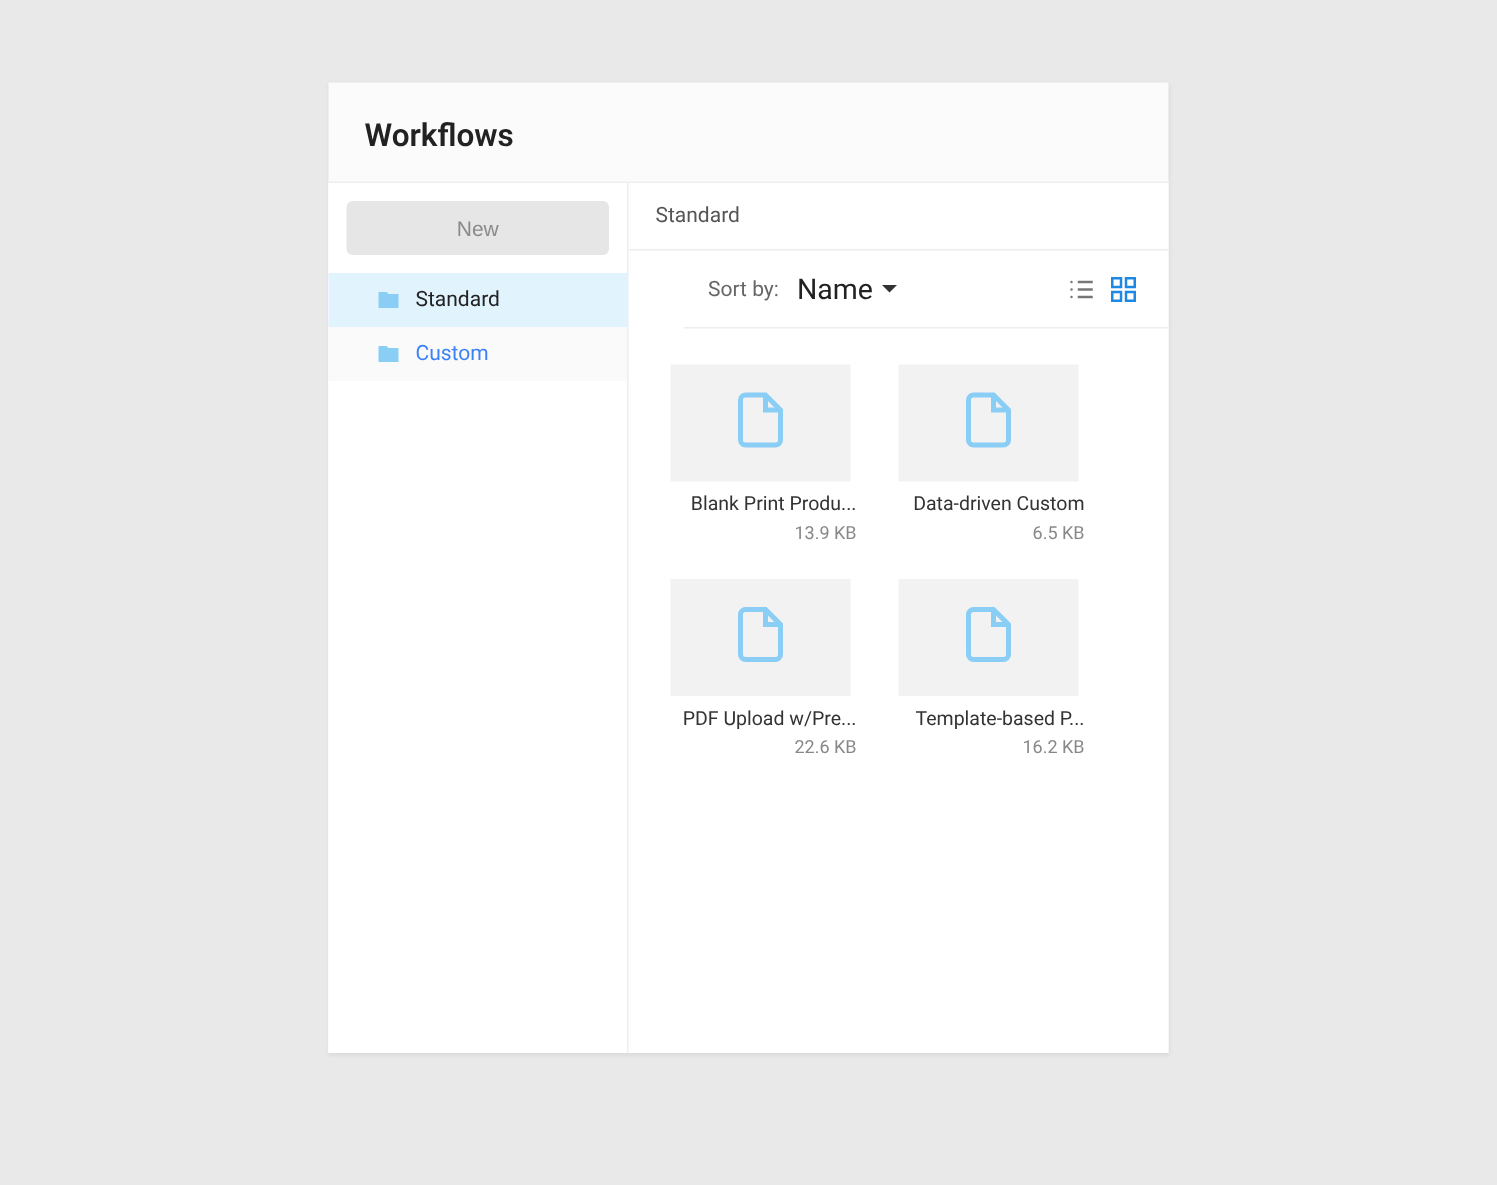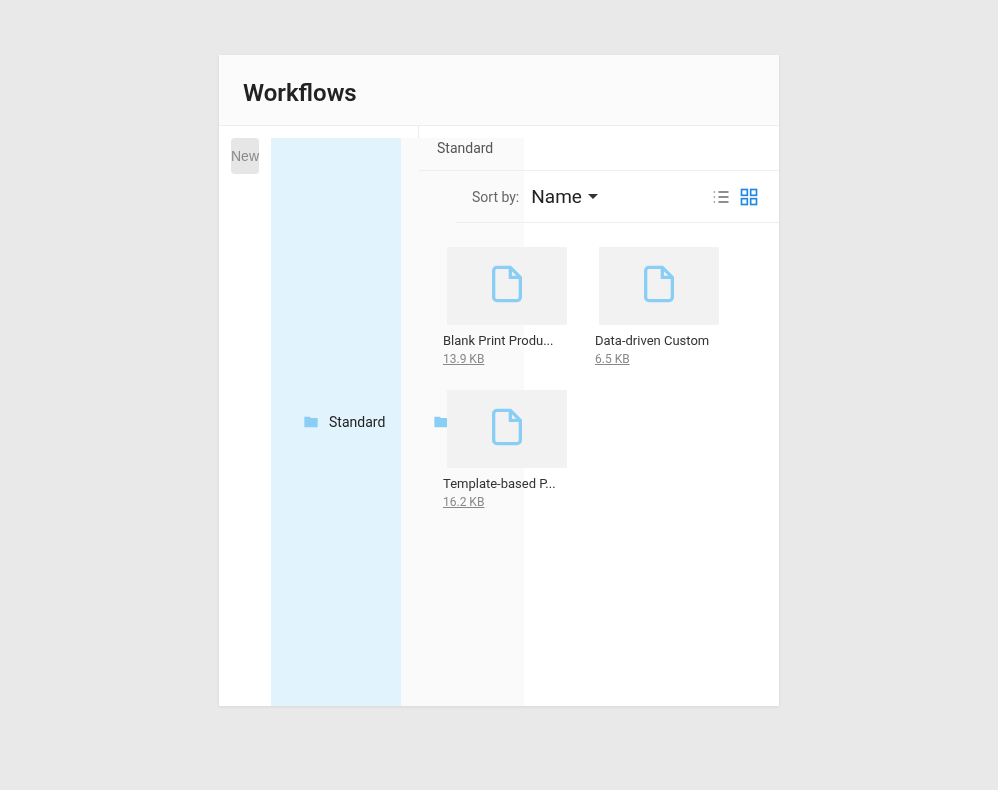--- a/index.html
+++ b/index.html
@@ -16,36 +16,36 @@
       align-items: flex-start;
       justify-content: center;
       padding-top: 55px;
     }
     .panel {
       width: 560px;
       background: #fbfbfb;
       box-shadow: 0 1px 3px rgba(0,0,0,0.08);
     }
     .panel-title {
-      font-size: 24px;
+      font-size: 21px;
       font-weight: 600;
       color: #222;
       padding: 24px 24px 18px 24px;
     }
     .content {
       display: flex;
       background: #fff;
       border-top: 1px solid #eee;
     }
     .sidebar {
       width: 200px;
       border-right: 1px solid #eee;
       background: #fff;
       display: flex;
-      flex-direction: row;
+      flex-direction: column;
       padding-top: 12px;
       min-height: 580px;
     }
     .new-btn {
       margin: 0 12px 12px 12px;
       height: 36px;
       background: #e6e6e6;
       border: none;
       border-radius: 4px;
       color: #8a8a8a;
@@ -138,21 +138,21 @@
     }
     .grid {
       display: flex;
       flex-wrap: wrap;
       gap: 24px 24px;
       padding: 24px 24px 32px 24px;
     }
     .file-item {
       width: 128px;
       cursor: pointer;
-      text-align: left;
+      text-align: right;
     }
     .file-thumb {
       width: 120px;
       height: 78px;
       background: #f2f2f2;
       display: flex;
       align-items: center;
       justify-content: center;
       margin: 0 auto 8px;
     }
@@ -164,21 +164,20 @@
       font-size: 13px;
       color: #333;
       white-space: nowrap;
       overflow: hidden;
       text-overflow: ellipsis;
       margin-bottom: 4px;
     }
     .file-size {
       font-size: 12px;
       color: #888;
-      text-decoration: underline;
     }
   </style>
 </head>
 <body>
 
 <div class="panel">
   <h1 class="panel-title">Workflows</h1>
   <div class="content">
 
     <div class="sidebar">
@@ -254,20 +253,32 @@
               <svg viewBox="0 0 24 24" fill="none" stroke="#8bcef5" stroke-width="2">
                   <path d="M14 2H6a2 2 0 0 0-2 2v16a2 2 0 0 0 2 2h12a2 2 0 0 0 2-2V8z"></path>
                   <polyline points="14 2 14 8 20 8"></polyline>
                 </svg>
             </span>
           </div>
           <div class="file-name">Data-driven Custom</div>
           <div class="file-size">6.5 KB</div>
         </div>
 
+        <div class="file-item">
+          <div class="file-thumb">
+            <span>
+              <svg viewBox="0 0 24 24" fill="none" stroke="#8bcef5" stroke-width="2">
+                  <path d="M14 2H6a2 2 0 0 0-2 2v16a2 2 0 0 0 2 2h12a2 2 0 0 0 2-2V8z"></path>
+                  <polyline points="14 2 14 8 20 8"></polyline>
+                </svg>
+            </span>
+          </div>
+          <div class="file-name">PDF Upload w/Pre...</div>
+          <div class="file-size">22.6 KB</div>
+        </div>
 
 
         <div class="file-item">
           <div class="file-thumb">
             <span>
               <svg viewBox="0 0 24 24" fill="none" stroke="#8bcef5" stroke-width="2">
                   <path d="M14 2H6a2 2 0 0 0-2 2v16a2 2 0 0 0 2 2h12a2 2 0 0 0 2-2V8z"></path>
                   <polyline points="14 2 14 8 20 8"></polyline>
                 </svg>
             </span>

